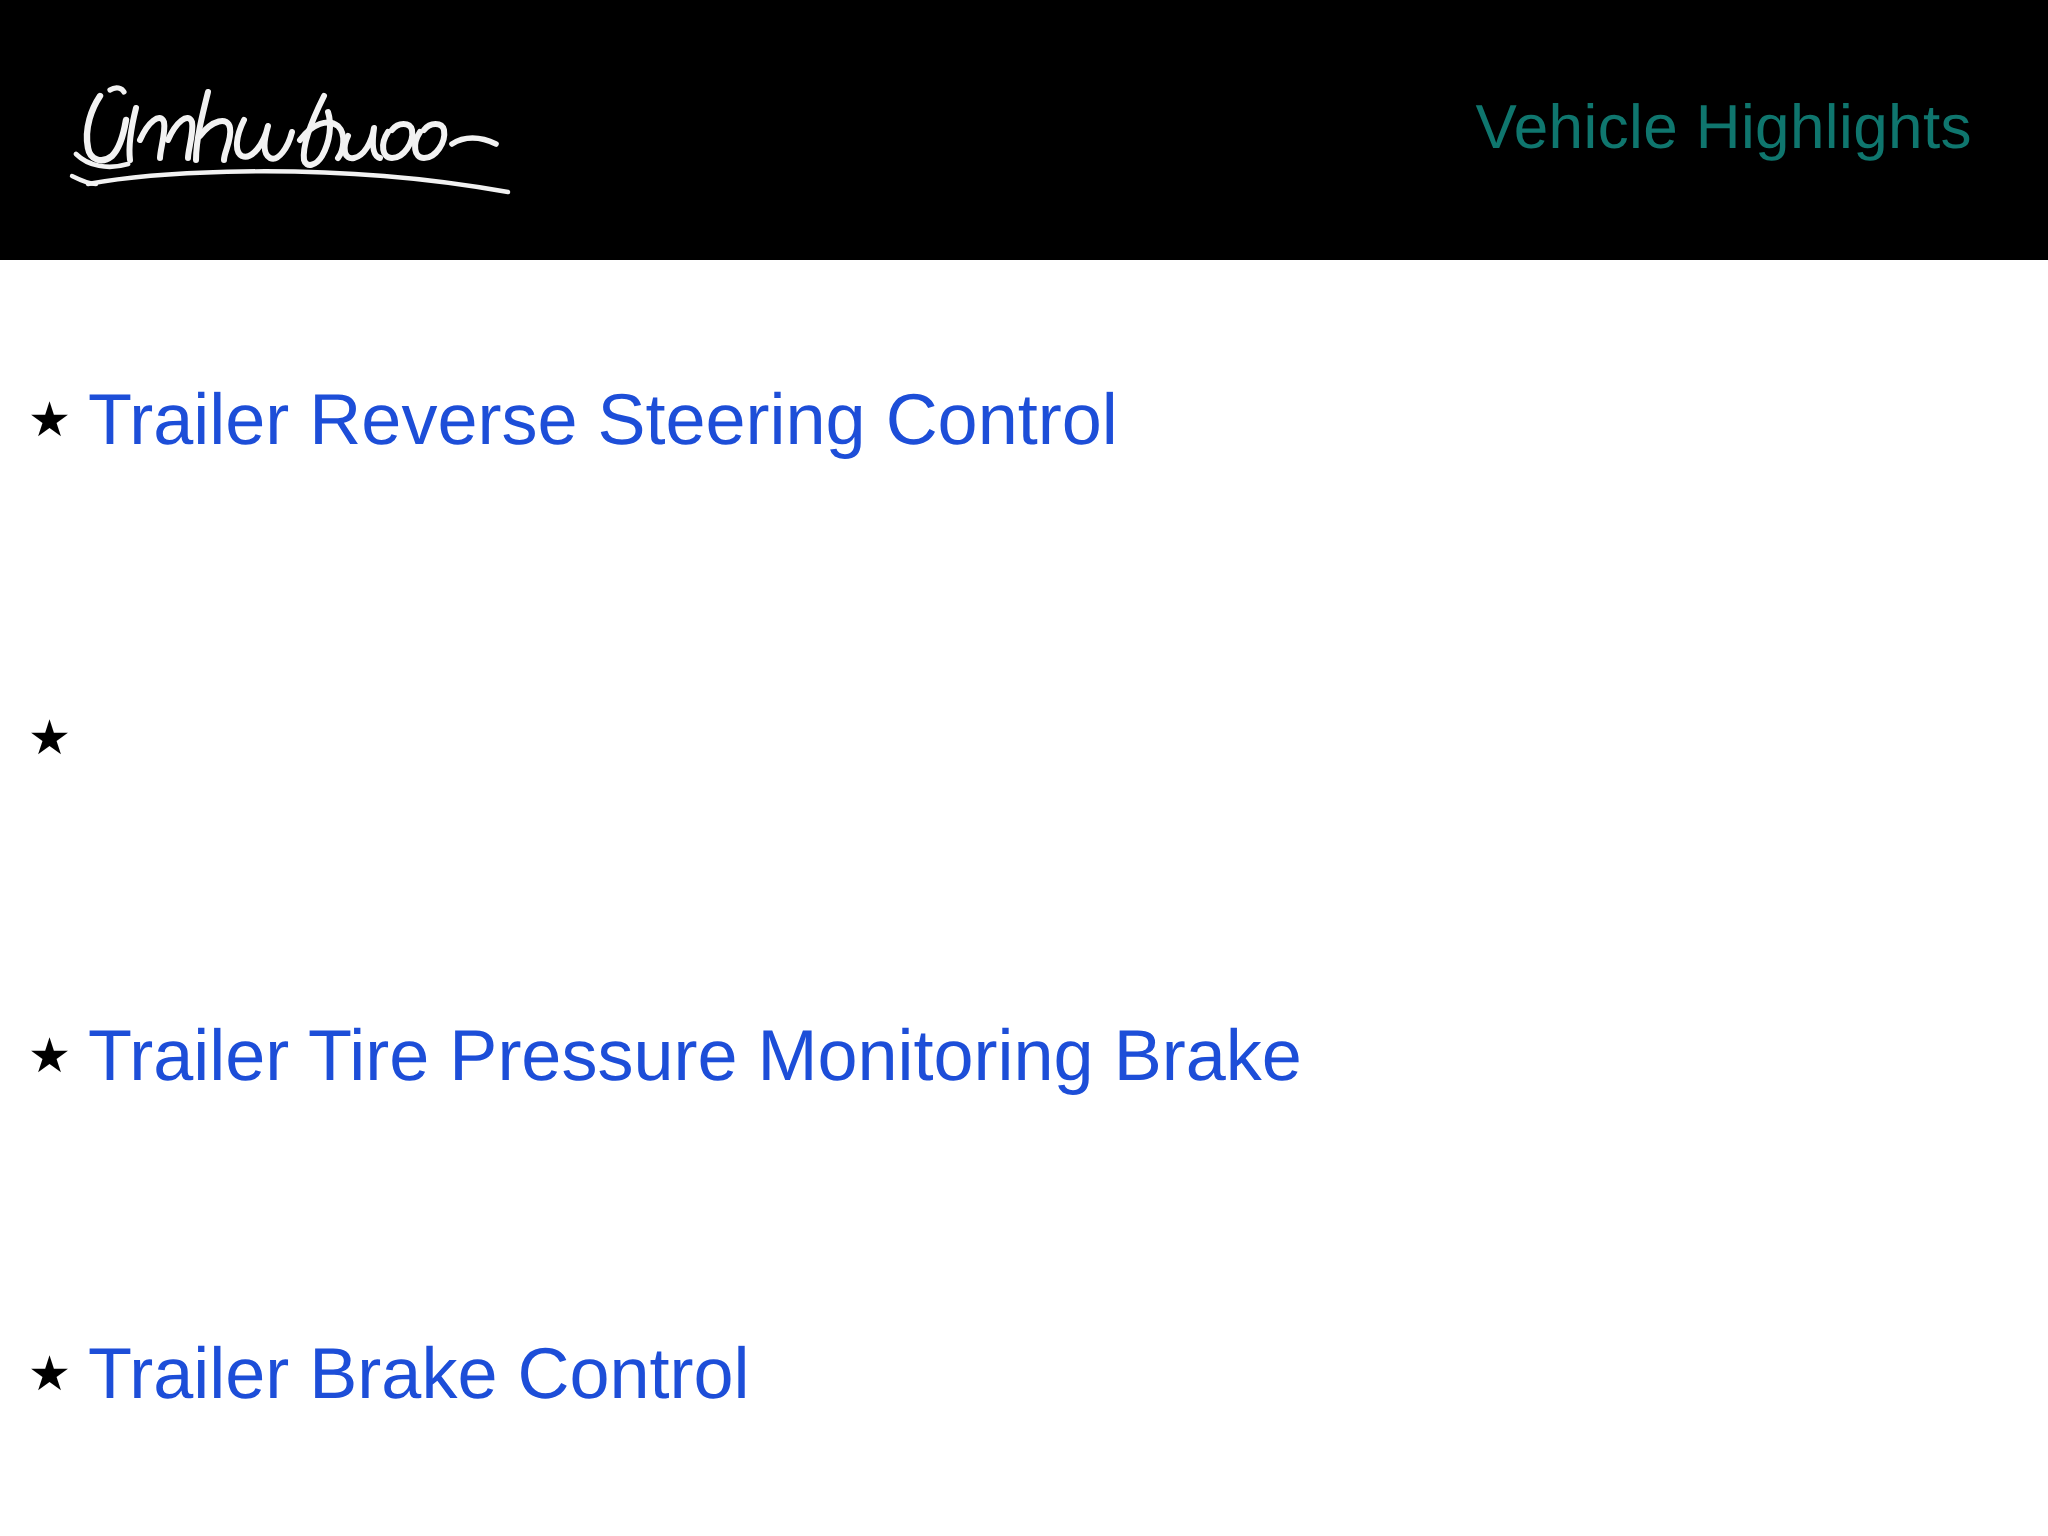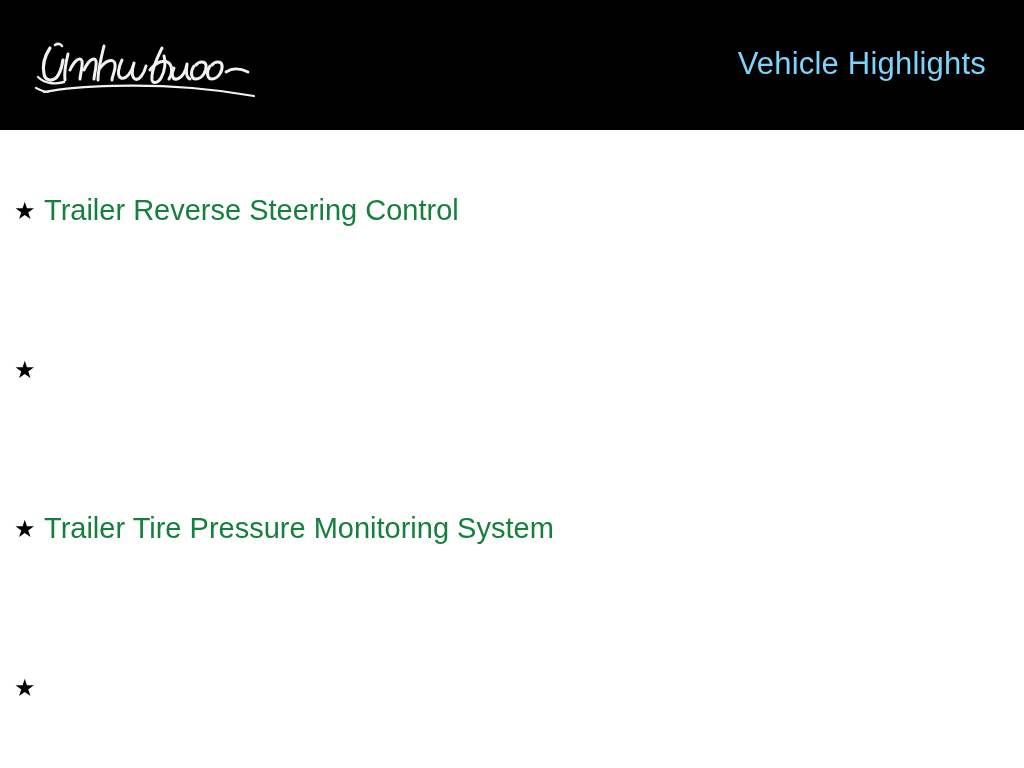--- a/index.html
+++ b/index.html
@@ -35,21 +35,21 @@
   .logo {
     position: relative;
     width: 240px;
     height: 70px;
     display: block;
   }
   .logo svg {
     display: block;
   }
   .header-title {
-    color: #7dd3fc;
+    color: #0f766e;
     font-size: 31px;
     font-weight: 400;
     letter-spacing: 0.2px;
     white-space: nowrap;
     padding-bottom: 2px;
   }
   .content {
     position: absolute;
     top: 130px;
     left: 0;
@@ -68,22 +68,22 @@
   .bullet-mark {
     width: 30px;
     flex: 0 0 30px;
     color: #000000;
     font-size: 24px;
     line-height: 36px;
     text-align: left;
     padding-top: 1px;
   }
   .bullet-text {
-    color: #15803d;
-    font-size: 29px;
+    color: #1d4ed8;
+    font-size: 36px;
     line-height: 36px;
     font-weight: 400;
     white-space: nowrap;
   }
 </style>
 </head>
 <body>
 
 <div class="slide">
 
@@ -120,21 +120,22 @@
       <span class="bullet-mark">★</span>
       <span class="bullet-text">Trailer Reverse Steering Control</span>
     </div>
 
     <div class="bullet-row">
       <span class="bullet-mark">★</span>
     </div>
 
     <div class="bullet-row">
       <span class="bullet-mark">★</span>
-      <span class="bullet-text">Trailer Tire Pressure Monitoring System</span>
+      <span class="bullet-text">Trailer Tire Pressure Monitoring Brake</span>
     </div>
 
     <div class="bullet-row">
       <span class="bullet-mark">★</span>
+      <span class="bullet-text">Trailer Brake Control</span>
     </div>
 
   </div>
 </div>
 
 </body></html>

